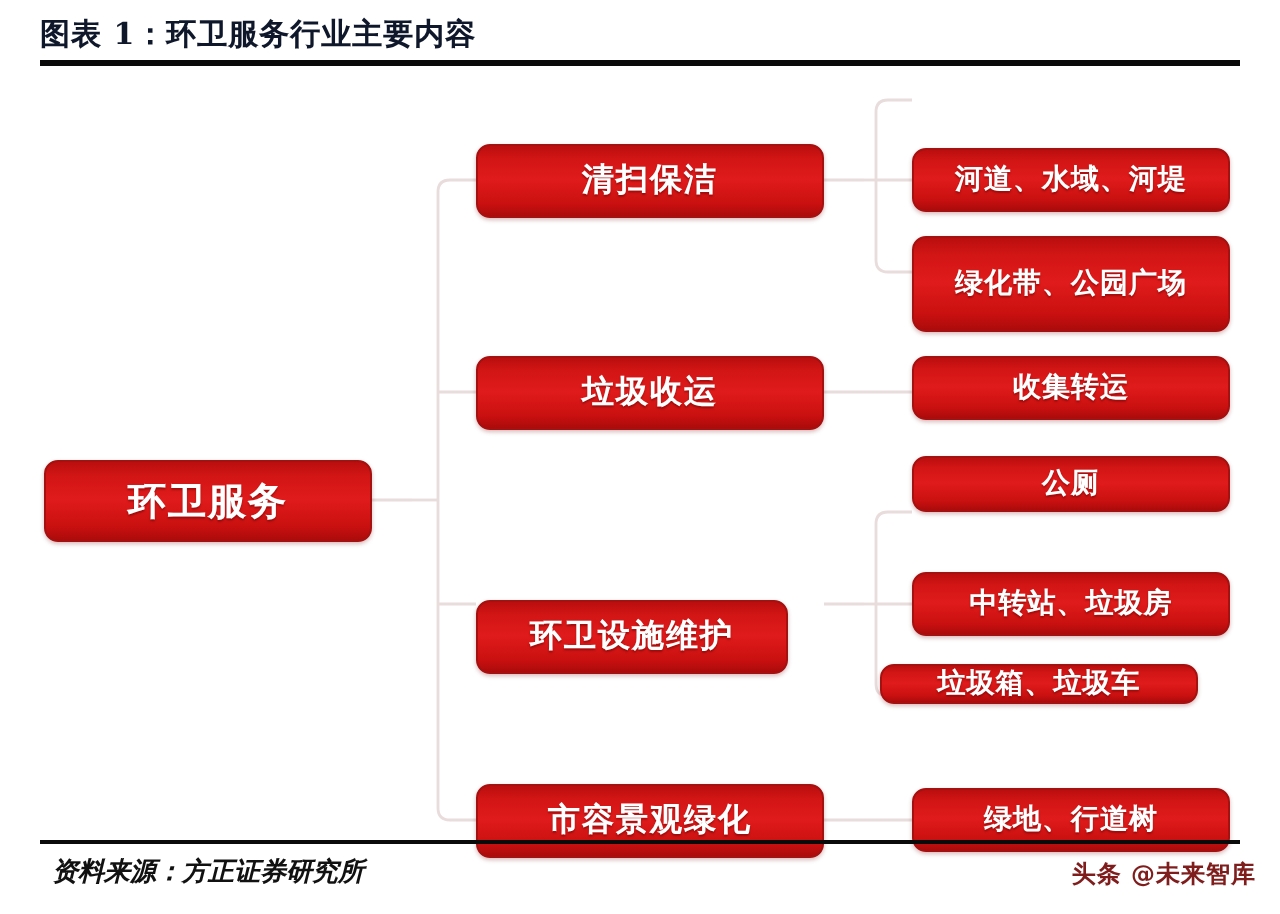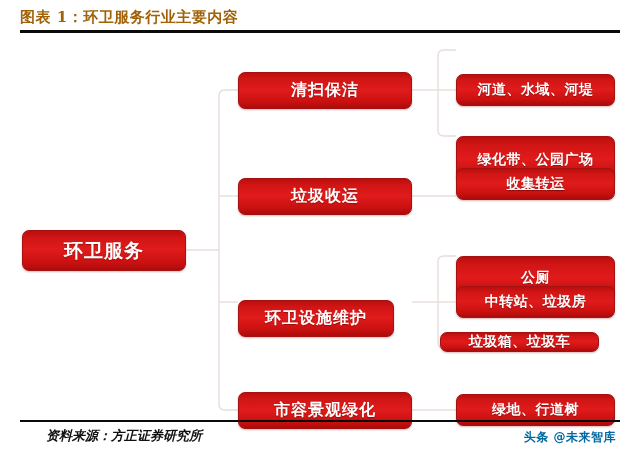--- a/index.html
+++ b/index.html
@@ -11,21 +11,21 @@
     position:relative;
   }
 
   
   #figure-title{
     position:absolute;
     left:20px; top:8px;
     font-family:"DejaVu Serif","Liberation Serif",serif;
     font-size:15px;
     font-weight:700;
-    color:#a16207;
+    color:#0f172a;
     letter-spacing:0.5px;
     white-space:nowrap;
   }
   #title-rule{
     position:absolute;
     left:20px; top:30px;
     width:600px; height:3px;
     background:#0a0a0a;
   }
 
@@ -38,28 +38,27 @@
   }
   #source-text{
     position:absolute;
     left:26px; top:427px;
     font-family:"DejaVu Serif","Liberation Serif",serif;
     font-size:13px;
     font-style:italic;
     font-weight:700;
     color:#111;
     white-space:nowrap;
-    margin-left:20px;
   }
   #watermark{
     position:absolute;
-    right:24px; top:429px;
+    right:12px; top:429px;
     font-size:12px;
     font-weight:700;
-    color:#0369a1;
+    color:#7f1d1d;
     white-space:nowrap;
     letter-spacing:0.5px;
   }
 
   
   #diagram{
     position:absolute;
     left:0; top:34px;
     width:640px; height:385px;
   }
@@ -139,25 +138,25 @@
 
   <div class="node lvl2" style="left:238px; top:144px; width:174px; height:37px;">垃圾收运</div>
 
   <div class="node lvl2" style="left:238px; top:250px; width:156px; height:37px;margin-top:16px;">环卫设施维护</div>
 
   <div class="node lvl2" style="left:238px; top:358px; width:174px; height:37px;">市容景观绿化</div>
 
 
   <div class="node lvl3" style="left:456px; top:40px; width:159px; height:32px;">河道、水域、河堤</div>
 
-  <div class="node lvl3" style="left:456px; top:102px; width:159px; height:48px;">绿化带、公园广场</div>
+  <div class="node lvl3" style="left:456px; top:84px; width:159px; height:48px;">绿化带、公园广场</div>
 
-  <div class="node lvl3" style="left:456px; top:134px; width:159px; height:32px;text-decoration:underline;">收集转运</div>
+  <div class="node lvl3" style="left:456px; top:144px; width:159px; height:32px;">收集转运</div>
 
-  <div class="node lvl3" style="left:456px; top:222px; width:159px; height:44px;">公厕</div>
+  <div class="node lvl3" style="left:456px; top:194px; width:159px; height:28px;">公厕</div>
 
   <div class="node lvl3" style="left:456px; top:252px; width:159px; height:32px;">中转站、垃圾房</div>
 
   <div class="node lvl3" style="left:440px; top:298px; width:159px; height:20px;">垃圾箱、垃圾车</div>
 
   <div class="node lvl3" style="left:456px; top:360px; width:159px; height:32px;">绿地、行道树</div>
 
 </div>
 
 <div id="footer-rule"></div>

